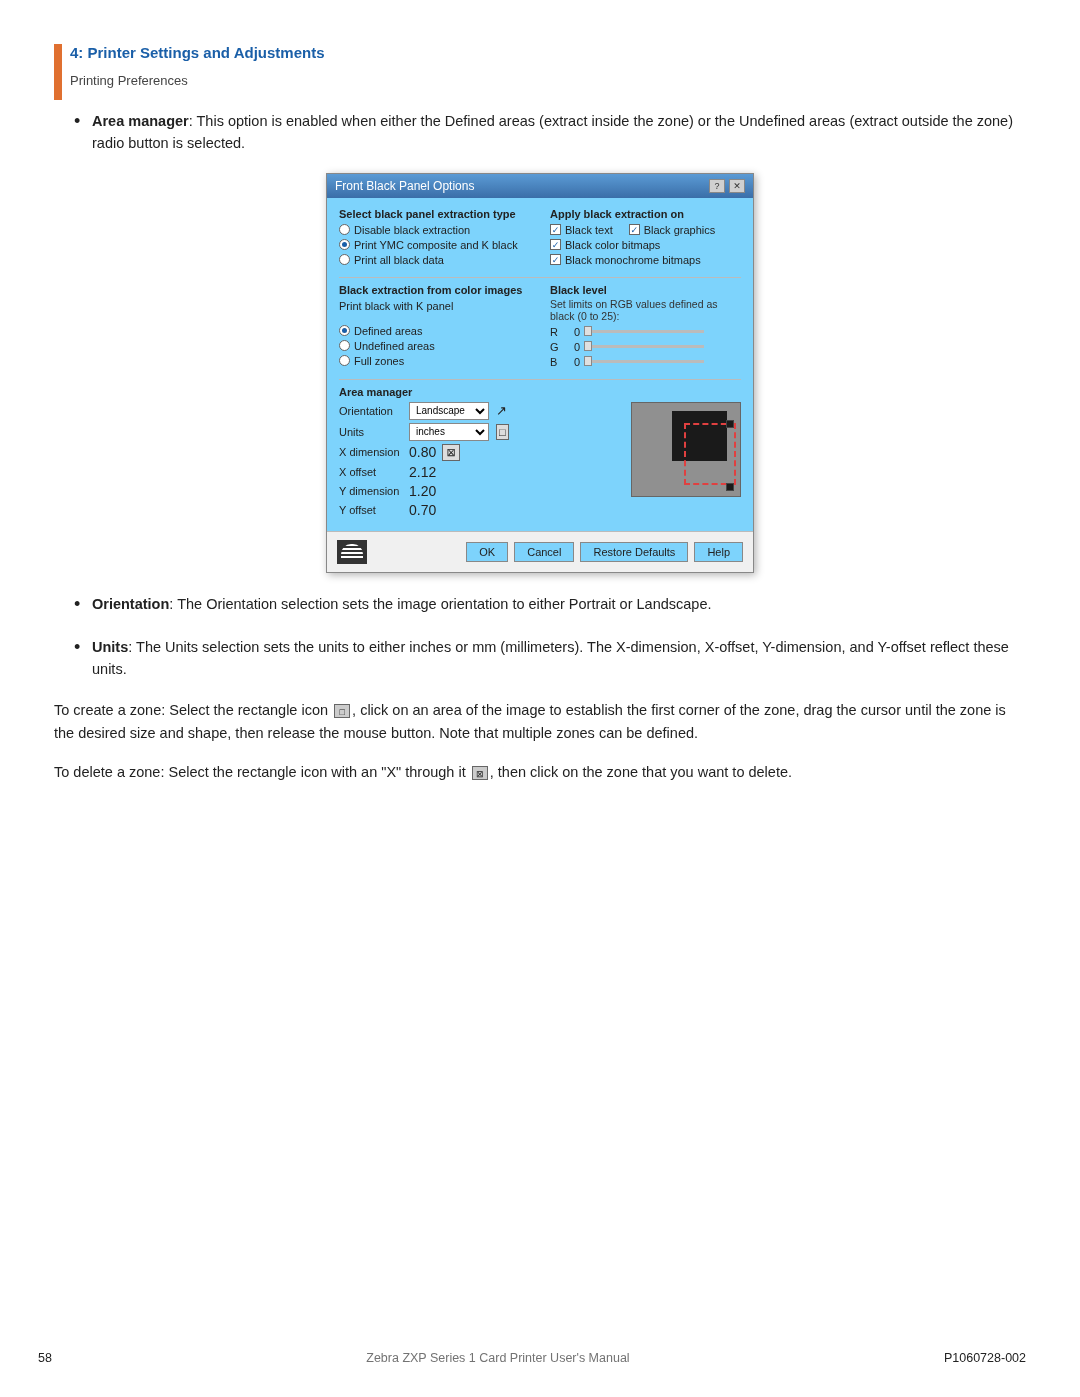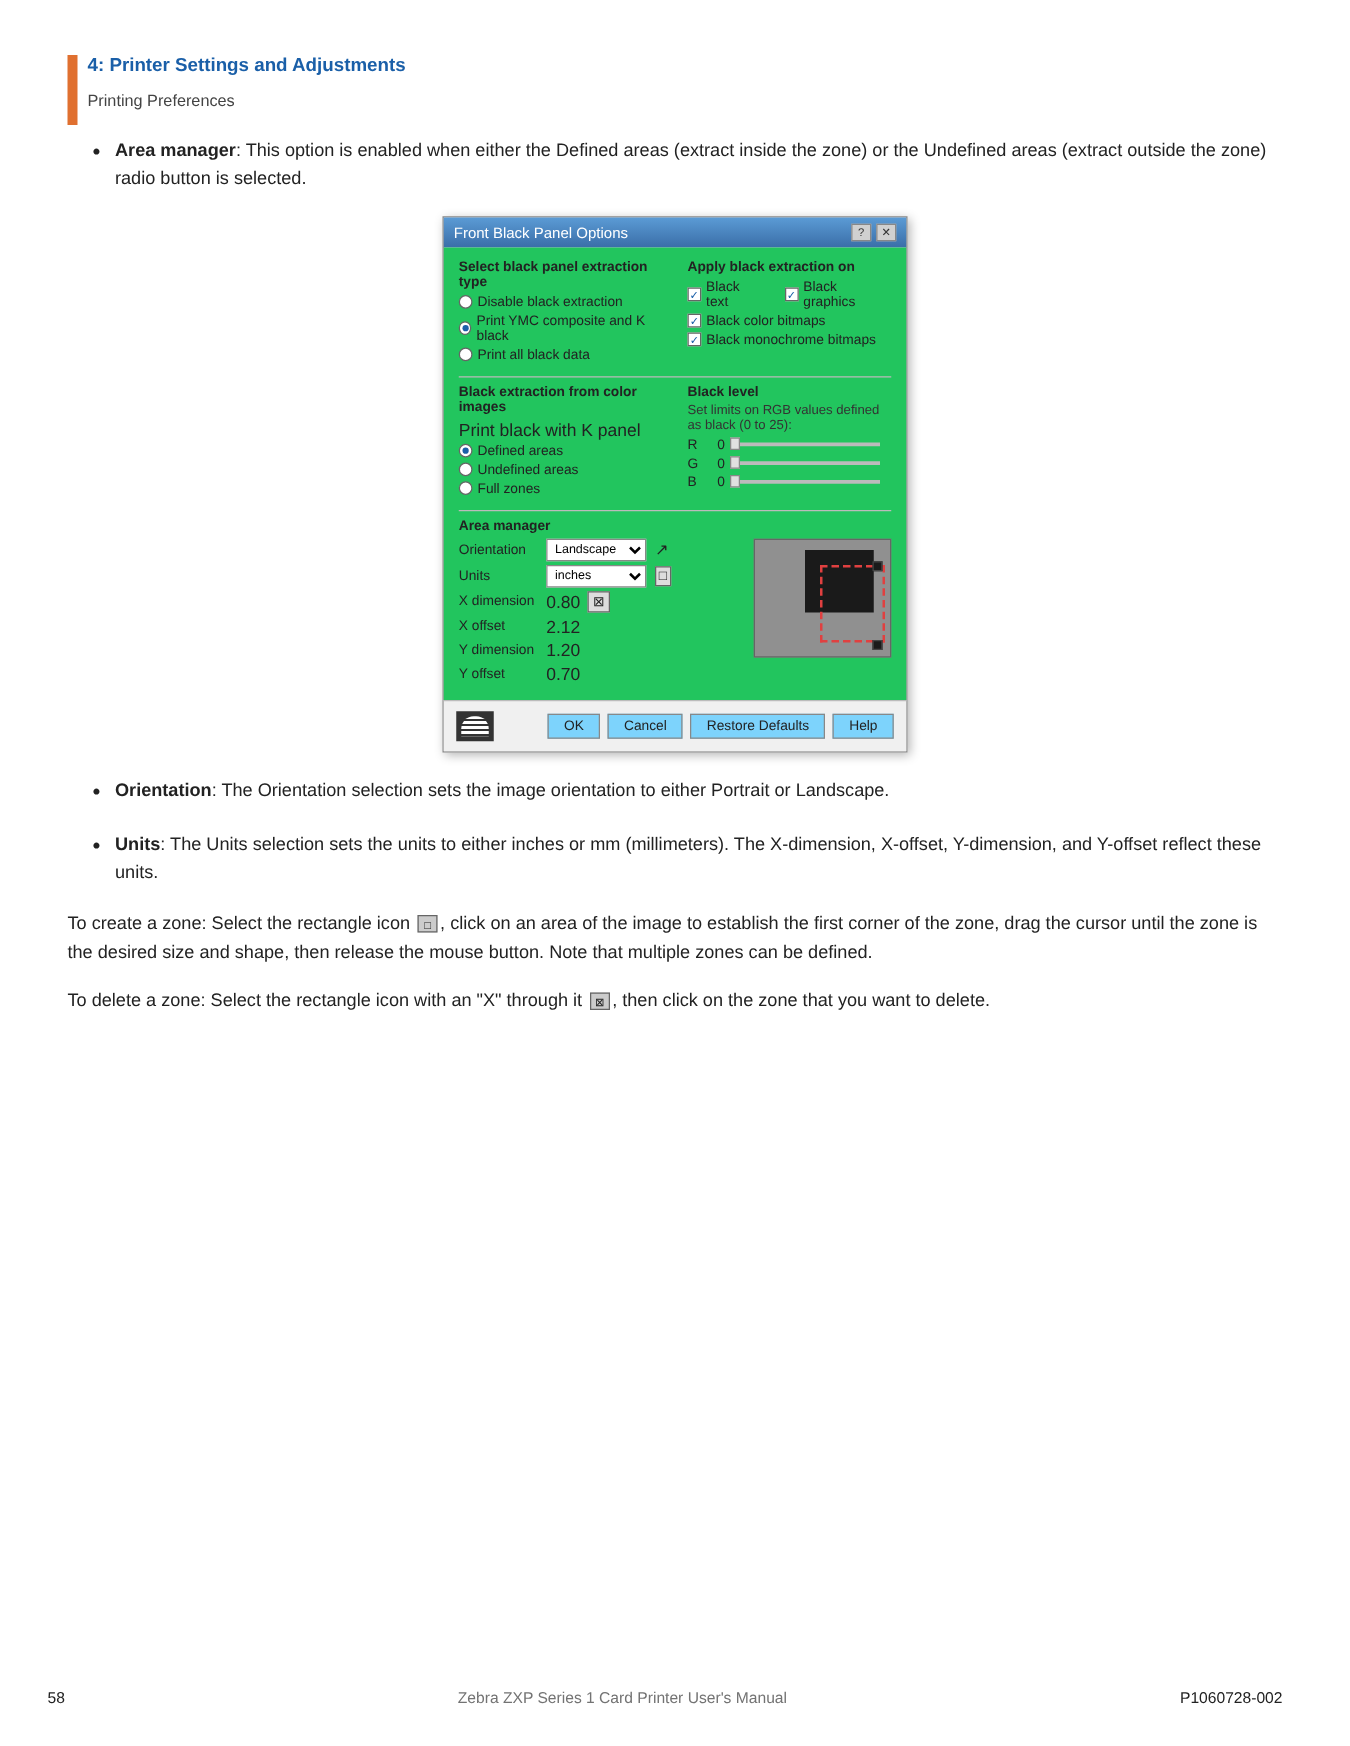--- a/index.html
+++ b/index.html
@@ -76,21 +76,21 @@
     }
 
     
     .dialog-wrapper {
       display: flex;
       justify-content: center;
       margin: 16px 0 20px 0;
     }
 
     .dialog-box {
-      width: 372px;
+      width: 428px;
       border: 1px solid #888;
       background: #f0f0f0;
       box-shadow: 2px 2px 8px rgba(0,0,0,0.3);
       font-size: 11.5px;
       font-family: 'Segoe UI', Arial, sans-serif;
     }
 
     .dialog-titlebar {
       background: linear-gradient(to bottom, #5b9bd5, #3a6ea8);
       color: white;
@@ -114,21 +114,21 @@
       display: flex;
       align-items: center;
       justify-content: center;
       font-size: 9px;
       color: #333;
       cursor: pointer;
     }
 
     .dialog-body {
       padding: 10px 12px;
-      background: #22c55e;
+      background: #7dd3fc;
     }
 
     .dialog-row {
       display: flex;
       gap: 20px;
       margin-bottom: 8px;
     }
 
     .dialog-col {
       flex: 1;
@@ -467,21 +467,21 @@
             </div>
           </div>
         </div>
 
         <hr class="divider-line">
 
         <div class="dialog-row">
 
           <div class="dialog-col">
             <div class="dialog-section-label">Black extraction from color images</div>
-            <div style="font-size:14px; margin-bottom:3px;">Print black with K panel</div>
+            <div style="font-size:11px; margin-bottom:13px;">Print black with K panel</div>
             <div class="radio-row">
               <div class="radio-circle selected"></div>
               <span>Defined areas</span>
             </div>
             <div class="radio-row">
               <div class="radio-circle"></div>
               <span>Undefined areas</span>
             </div>
             <div class="radio-row">
               <div class="radio-circle"></div>

